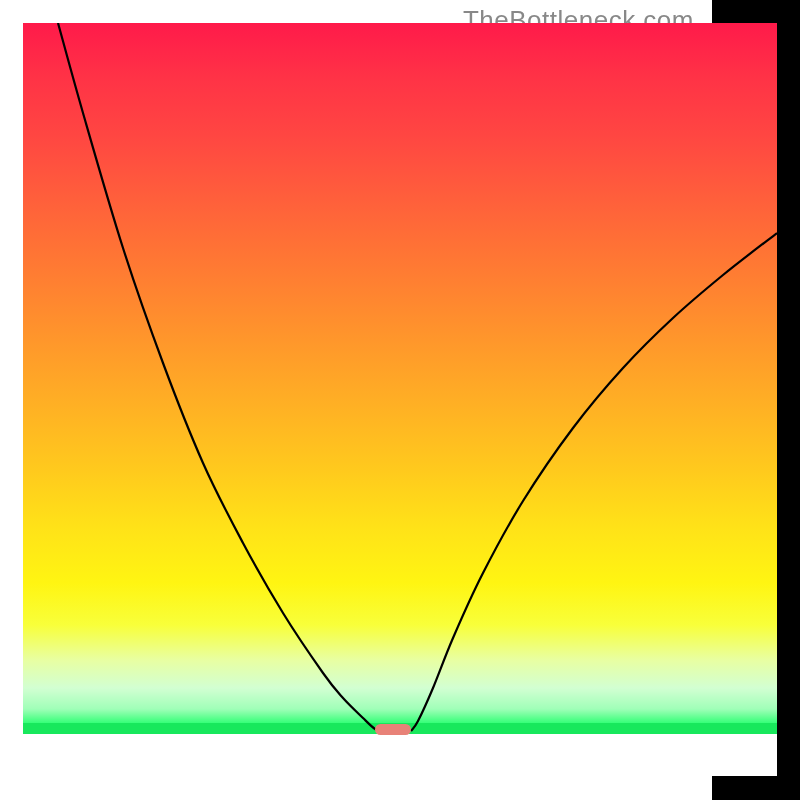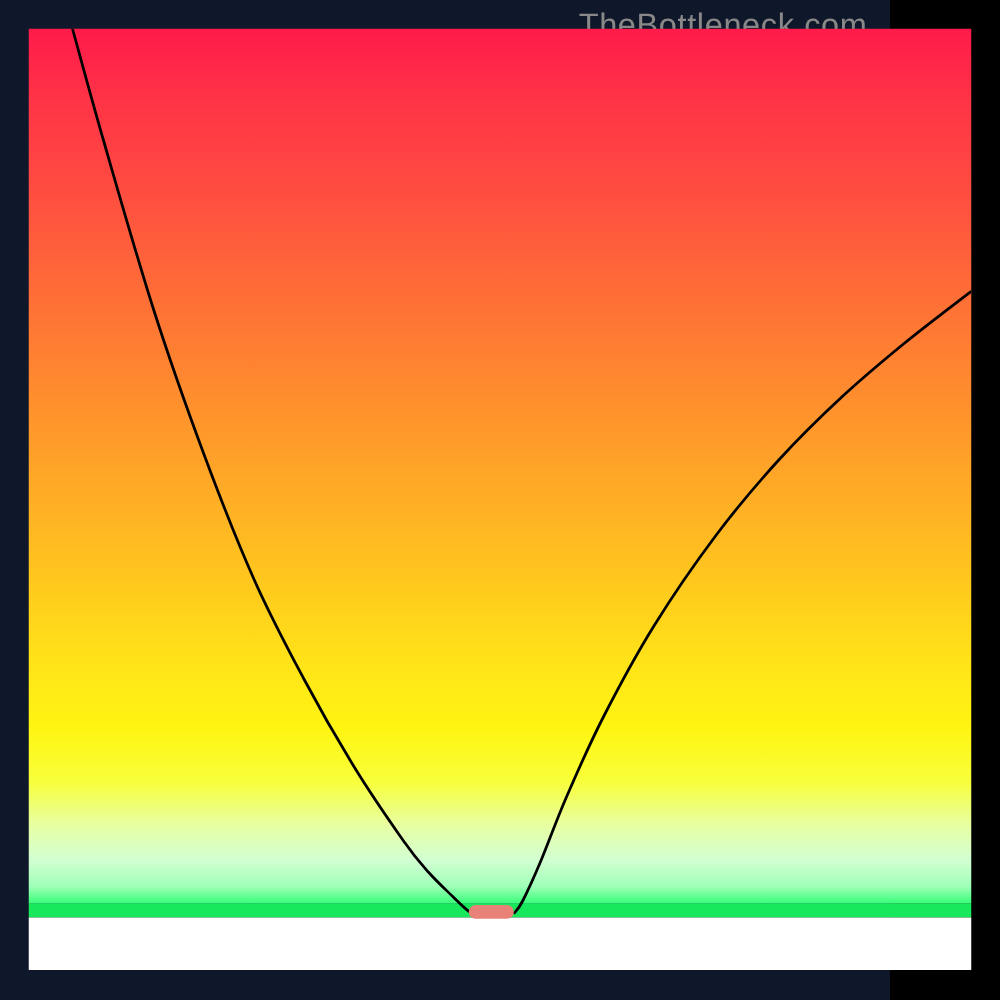--- a/index.html
+++ b/index.html
@@ -7,21 +7,21 @@
     padding: 0;
     width: 800px;
     height: 800px;
     background: #000;
     font-family: Arial, sans-serif;
     overflow: hidden;
   }
   .container {
     width: 712px;
     height: 800px;
-    background: #0f172a;
+    background: #ffffff;
     position: relative;
   }
   .watermark {
     position: absolute;
     top: 5px;
     right: 18px;
     color: #888;
     font-size: 26px;
     font-weight: 500;
     letter-spacing: 0.5px;

